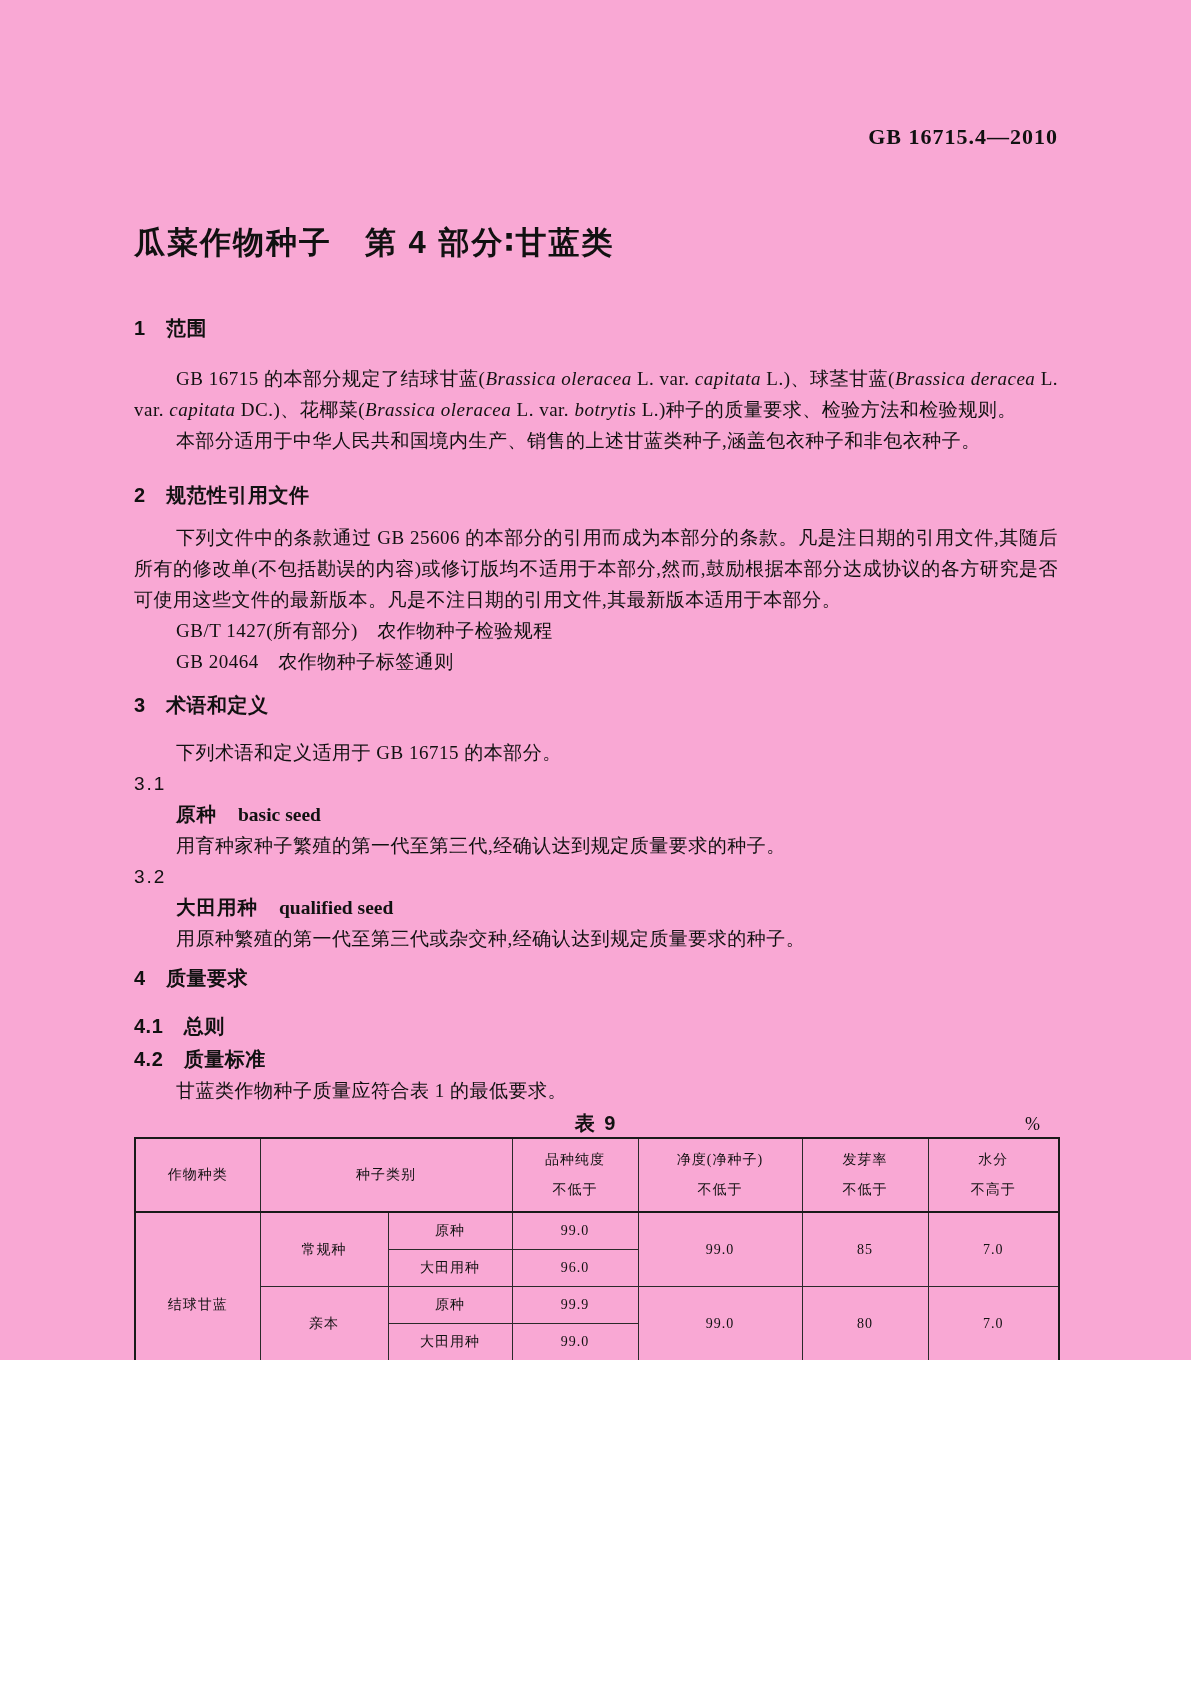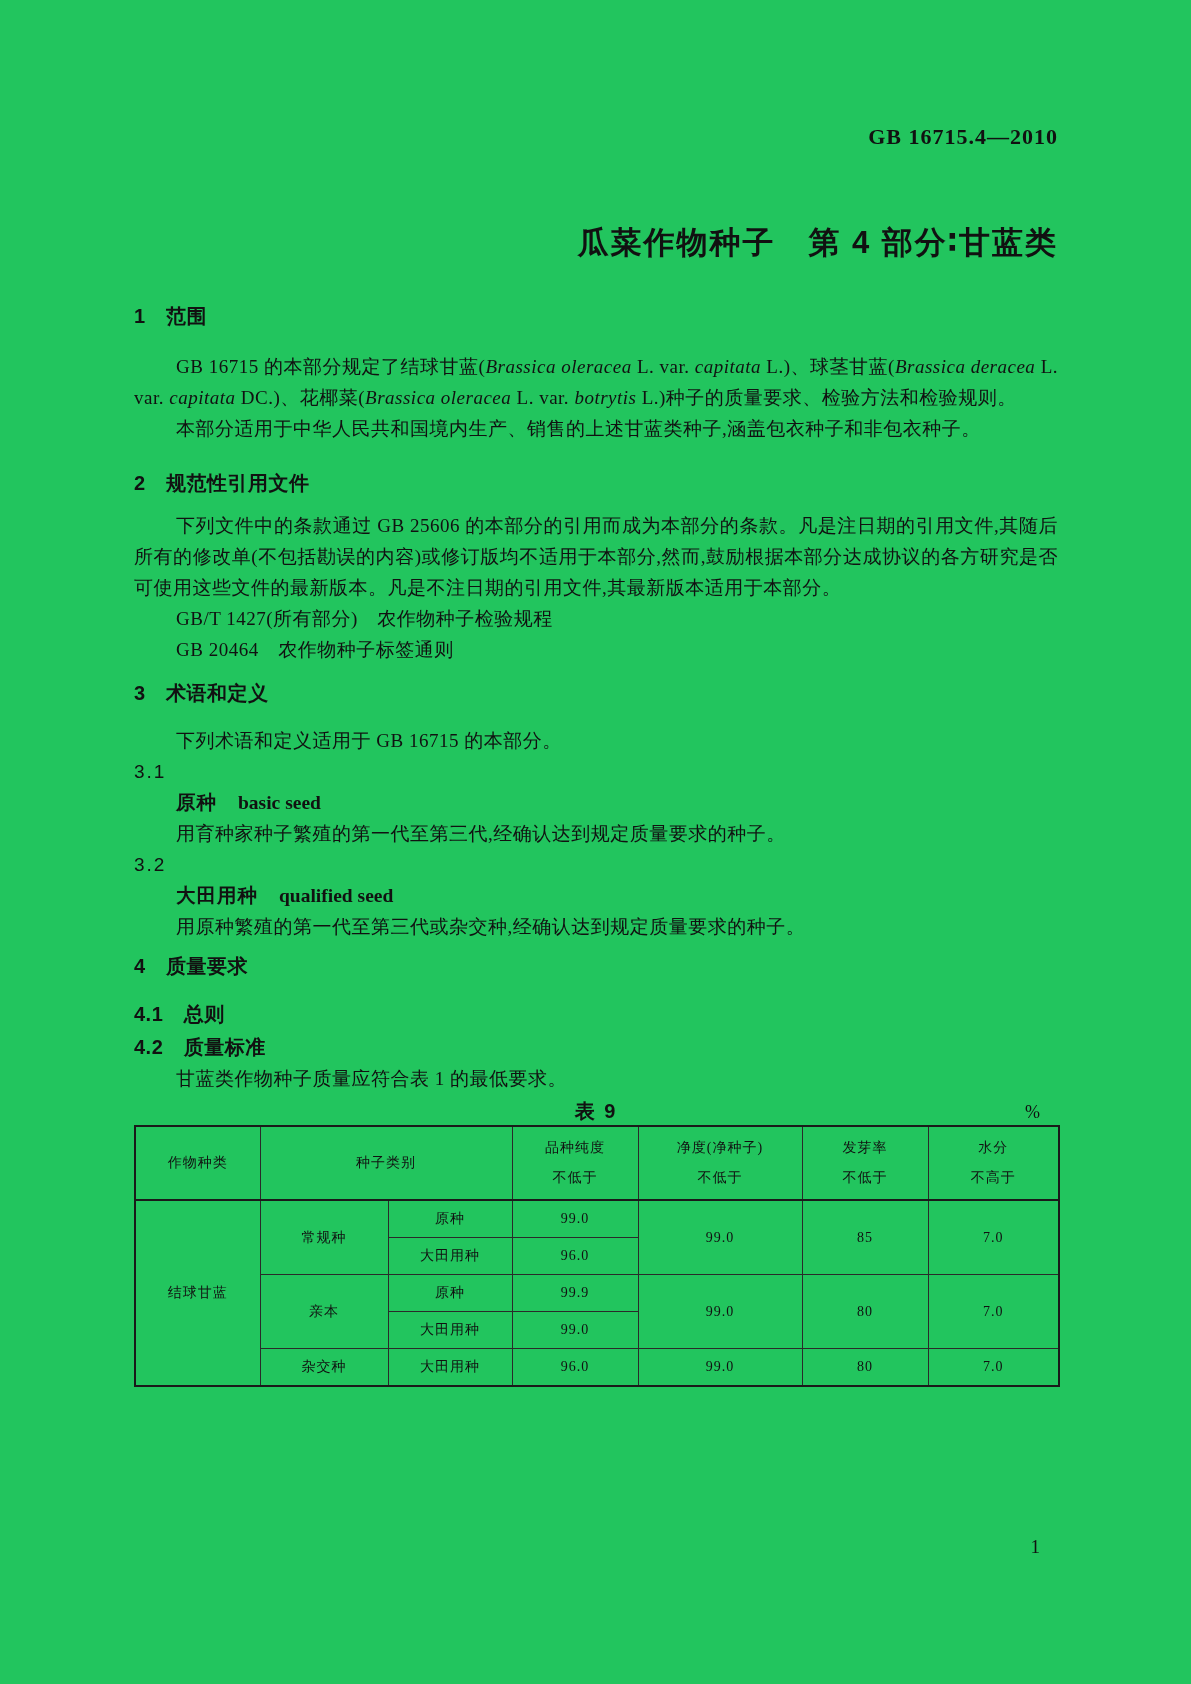--- a/index.html
+++ b/index.html
@@ -4,55 +4,55 @@
 <style>
   html, body { margin: 0; padding: 0; }
   body {
     background: #ffffff;
     font-family: "Liberation Serif", "DejaVu Serif", serif;
     color: #111;
   }
   .page {
     position: relative;
     width: 1191px;
-    height: 1684px;
-    background: #22c55e;
+    height: 1360px;
+    background: #f9a8d4;
     overflow: hidden;
   }
   .content {
     position: absolute;
     left: 134px;
     top: 0;
     width: 924px;
   }
   .std-num {
     margin-top: 122px;
     text-align: right;
     font-weight: bold;
     font-size: 22px;
     line-height: 29px;
     letter-spacing: 1px;
   }
   .doc-title {
     margin-top: 76px;
-    text-align: right;
+    text-align: left;
     font-family: "Liberation Sans", "DejaVu Sans", sans-serif;
     font-weight: bold;
     font-size: 31px;
     line-height: 32px;
     letter-spacing: 2px;
   }
   .h-sec {
     font-family: "Liberation Sans", "DejaVu Sans", sans-serif;
     font-weight: bold;
     font-size: 20px;
     line-height: 31px;
     letter-spacing: 0.5px;
   }
-  .h1-sec { margin-top: 42px; }
+  .h1-sec { margin-top: 54px; }
   .h2-sec { margin-top: 24px; }
   .h3-sec { margin-top: 13px; }
   .h4-sec { margin-top: 9px; }
   .h41-sec { margin-top: 17px; }
   .h42-sec { margin-top: 2px; }
   .body-p {
     margin: 0;
     font-size: 19px;
     line-height: 31px;
     text-align: justify;

